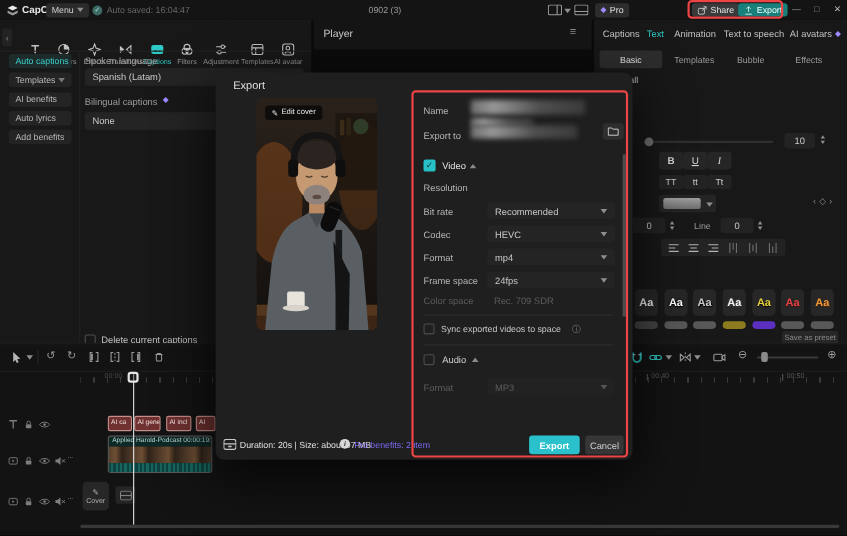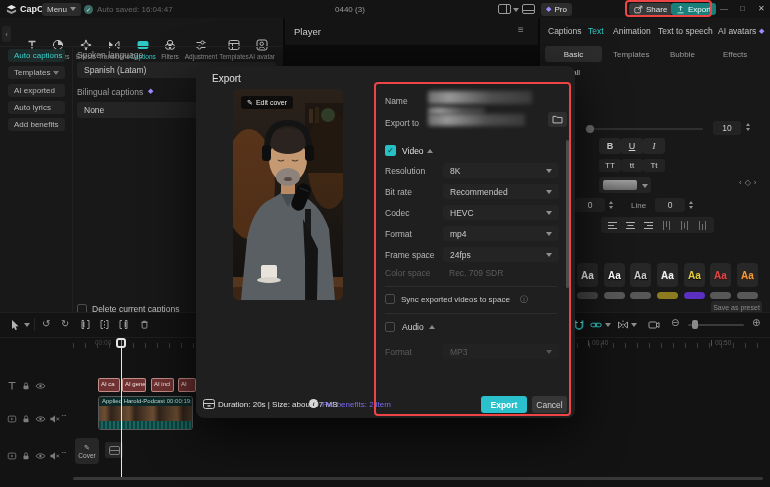--- a/index.html
+++ b/index.html
@@ -68,21 +68,21 @@
           <path d="M1 6l5 2.5L11 6v2.5L6 11 1 8.5z" fill="#9a9a9a"></path>
         </svg>
     </span>
     <span class="p" style="left:20px;top:4px;font-size:9px;font-weight:bold;color:#e8e8e8">CapCut</span>
     <div class="pillbtn" style="left:42px;top:2.5px;background:#2b2b2b">
       <span style="font-size:8px;color:#cfcfcf">Menu</span>
       <span class="td"></span>
     </div>
     <span class="p ic" style="left:84px;top:4.5px;width:9px;height:9px;border-radius:50%;background:#3c6b66;color:#cfeeee;font-size:6px">✓</span>
     <span class="tbtxt" style="left:97px;top:5px;color:#676767">Auto saved: 16:04:47</span>
-    <span class="tbtxt" style="left:335px;top:5px">0440 (3)</span>
+    <span class="tbtxt" style="left:335px;top:5px">0902 (3)</span>
 
     <span class="p ic" style="left:498px;top:4px">
       <svg width="13" height="10" viewBox="0 0 13 10">
           <rect x="0.5" y="0.5" width="12" height="9" rx="1.5" fill="none" stroke="#9a9a9a"></rect>
           <path d="M8.5 0.5v9" stroke="#9a9a9a"></path>
         </svg>
     </span>
     <span class="p td" style="left:513px;top:8px"></span>
     <span class="p ic" style="left:522px;top:4px">
       <svg width="13" height="10" viewBox="0 0 13 10">
@@ -205,21 +205,21 @@
     <div class="p" style="left:0;top:28px;width:283px;height:1px;background:#222"></div>
 
     <div class="sbtn active" style="top:31px">
       <span>Auto captions</span>
     </div>
     <div class="sbtn" style="top:48px">
       <span>Templates</span>
       <span class="td" style="margin-left:auto;border-top-color:#777"></span>
     </div>
     <div class="sbtn" style="top:66px">
-      <span>AI exported</span>
+      <span>AI benefits</span>
     </div>
     <div class="sbtn" style="top:83px">
       <span>Auto lyrics</span>
     </div>
     <div class="sbtn" style="top:100px">
       <span>Add benefits</span>
     </div>
     <div class="p" style="left:72px;top:29px;width:1px;height:265px;background:#222"></div>
 
     <span class="p" style="left:77px;top:32px;font-size:8.5px;color:#9c9c9c">Spoken language</span>
@@ -574,26 +574,20 @@
       <svg width="11" height="9" viewBox="0 0 12 10">
           <path d="M1 1.5h3.5l1 1.2H11V8.8H1z" fill="none" stroke="#c9c9c9"></path>
         </svg>
     </div>
 
     <span class="cbon" style="left:189px;top:79px">✓</span>
     <span class="p" style="left:206px;top:80px;font-size:8.5px;color:#e0e0e0">Video</span>
     <span class="p tu" style="left:231px;top:83px;border-bottom-color:#8a8a8a"></span>
 
     <span class="dlabel" style="left:189px;top:100px">Resolution</span>
-    <div class="dd" style="left:247px;top:97px;width:116px;height:15px">
-      <span class="v">8K</span>
-      <span class="tail">
-          <span class="td"></span>
-        </span>
-    </div>
 
     <span class="dlabel" style="left:189px;top:121px">Bit rate</span>
     <div class="dd" style="left:247px;top:118px;width:116px;height:15px">
       <span class="v">Recommended</span>
       <span class="tail">
           <span class="td"></span>
         </span>
     </div>
 
     <span class="dlabel" style="left:189px;top:142px">Codec</span>

